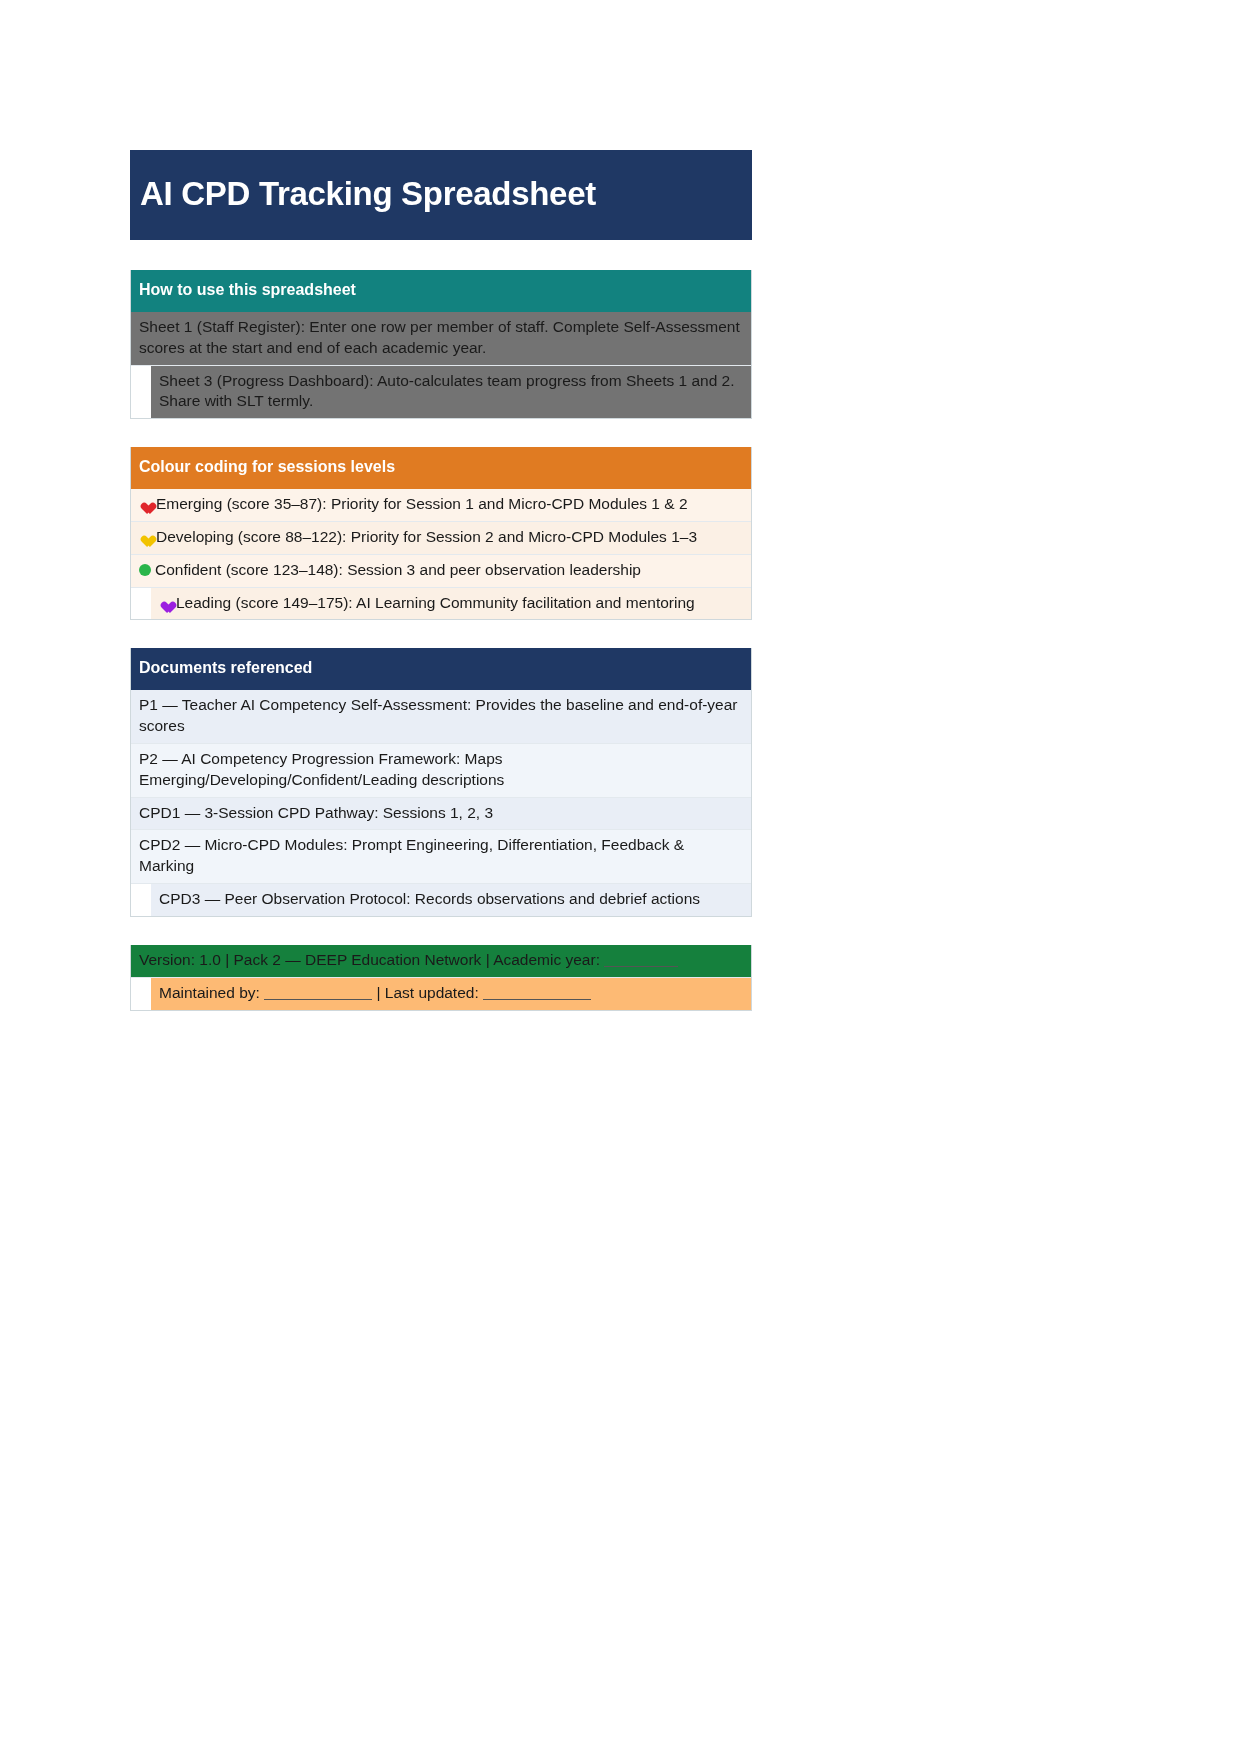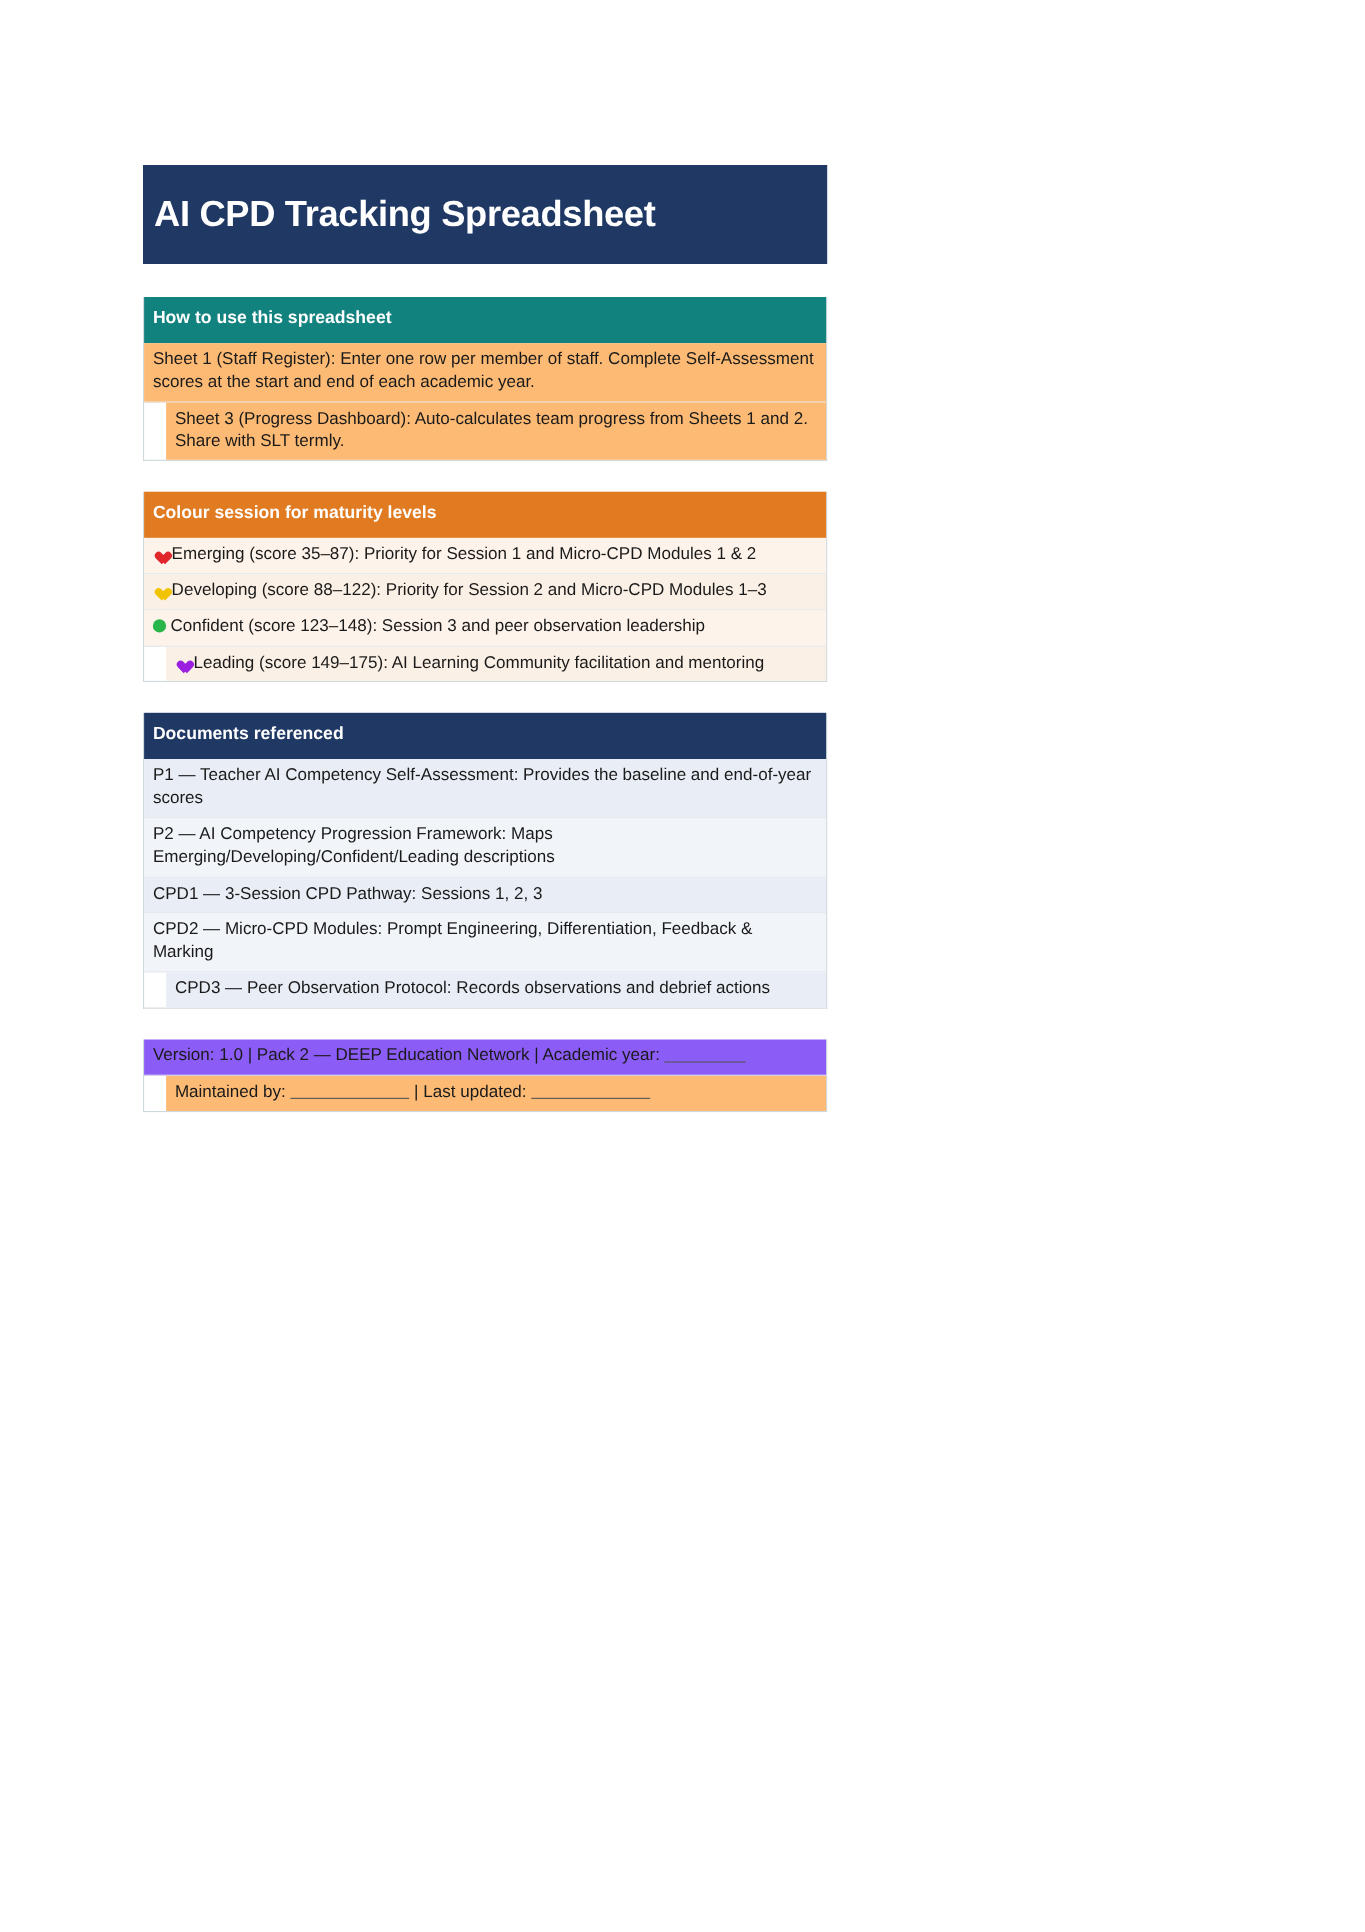--- a/index.html
+++ b/index.html
@@ -60,27 +60,27 @@
   .sec-version .section-header { background: #2aa95a; }
 
   .row {
     font-size: 15.5px;
     line-height: 1.35;
     padding: 5px 8px 6px 8px;
     border-bottom: 1px solid #e3e9ee;
   }
   .row:last-child { border-bottom: none; margin-left: 20px; }
 
-  .sec-howto .row { background: #fdba74; }
+  .sec-howto .row { background: #737373; }
   .sec-howto .row.alt { background: #f2f9f9; }
   .sec-colour .row { background: #fdf3ea; }
   .sec-colour .row.alt { background: #fbf0e5; }
   .sec-docs .row { background: #e9eef6; }
   .sec-docs .row.alt { background: #f1f5fa; }
-  .sec-version .row { background: #8b5cf6; }
+  .sec-version .row { background: #15803d; }
   .sec-version .row.alt { background: #fdba74; }
   .heart {
     position: relative;
     width: 13px;
     height: 12px;
     display: inline-block;
     vertical-align: -1px;
     margin-right: 4px;
   }
   .heart::before, .heart::after {
@@ -125,21 +125,21 @@
       <div class="title-text">AI CPD Tracking Spreadsheet</div>
     </div>
 
     <div class="section sec-howto">
       <div class="section-header">How to use this spreadsheet</div>
       <div class="row">Sheet 1 (Staff Register): Enter one row per member of staff. Complete Self-Assessment scores at the start and end of each academic year.</div>
       <div class="row">Sheet 3 (Progress Dashboard): Auto-calculates team progress from Sheets 1 and 2. Share with SLT termly.</div>
     </div>
 
     <div class="section sec-colour">
-      <div class="section-header">Colour session for maturity levels</div>
+      <div class="section-header">Colour coding for sessions levels</div>
       <div class="row">
         <span class="heart heart-red"></span><span>Emerging (score 35–87): Priority for Session 1 and Micro-CPD Modules 1 &amp; 2</span>
       </div>
       <div class="row alt">
         <span class="heart heart-yellow"></span><span>Developing (score 88–122): Priority for Session 2 and Micro-CPD Modules 1–3</span>
       </div>
       <div class="row">
         <span class="circle-green"></span><span>Confident (score 123–148): Session 3 and peer observation leadership</span>
       </div>
       <div class="row alt">

